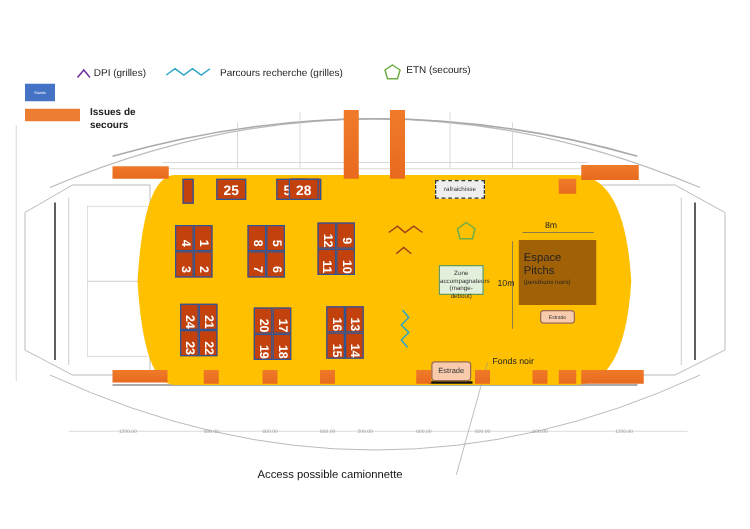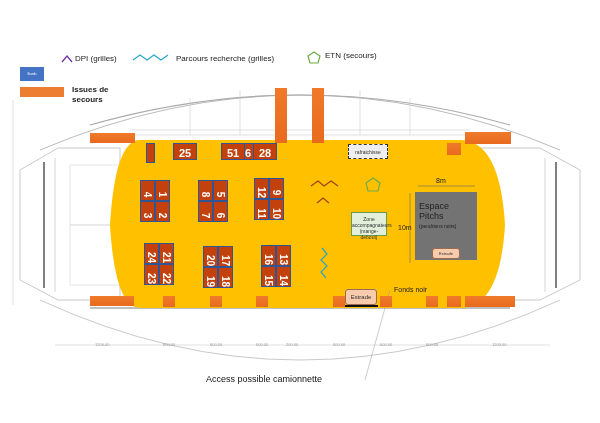--- a/index.html
+++ b/index.html
@@ -92,21 +92,21 @@
 
 <div class="booth h" style="left:173px;top:143px;">
     <span>25</span>
   </div>
 <div class="booth h" style="left:197px;top:143px;margin-left:36px;">
     <span>26</span>
   </div>
 <div class="booth h" style="left:221px;top:143px;">
     <span>51</span>
   </div>
-<div class="booth h" style="left:253px;top:143px;">
+<div class="booth h" style="left:231px;top:143px;">
     <span>28</span>
   </div>
 <div class="booth" style="left:146px;top:143px;width:9px;height:20px;font-size:3px;"></div>
 
 <div class="booth v" style="left:140px;top:180px;">
     <span>4</span>
   </div>
 <div class="booth v" style="left:155px;top:180px;">
     <span>1</span>
   </div>
@@ -179,21 +179,21 @@
     <span>15</span>
   </div>
 <div class="booth v" style="left:276px;top:266px;">
     <span>14</span>
   </div>
 
 <div class="label-box" style="left:348px;top:144px;width:40px;height:15px;background:#eee;border:1px dashed #333;padding-top:4px;">rafraichisse</div>
 
 <div class="label-box" style="left:351px;top:212px;width:36px;height:24px;background:#e2efda;border:1px solid #6a9a50;padding-top:3px;">Zone accompagnateurs (mange-debout)</div>
 
-<div class="abs" style="left:415px;top:192px;width:62px;height:68px;background:#737373;">
+<div class="abs" style="left:415px;top:192px;width:62px;height:52px;background:#a16207;">
   <div style="position:absolute;left:4px;top:9px;font-size:9px;line-height:10px;width:50px;color:#222;">Espace Pitchs</div>
   <div style="position:absolute;left:4px;top:31px;font-size:5px;color:#222;">(pendrions noirs)</div>
   <div class="estrade" style="left:17px;top:56px;width:28px;height:11px;font-size:4px;">Estrade</div>
 </div>
 <div class="abs" style="left:436px;top:177px;font-size:7px;color:#222;">8m</div>
 <div class="abs" style="left:398px;top:224px;font-size:7px;color:#222;">10m</div>
 
 <div class="estrade" style="left:345px;top:289px;width:32px;height:16px;">Estrade</div>
 <div class="abs" style="left:394px;top:286px;font-size:7px;color:#222;">Fonds noir</div>
 

